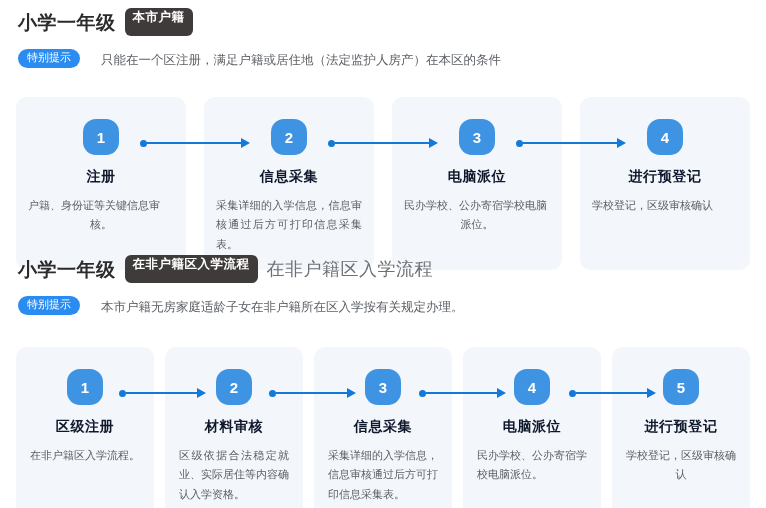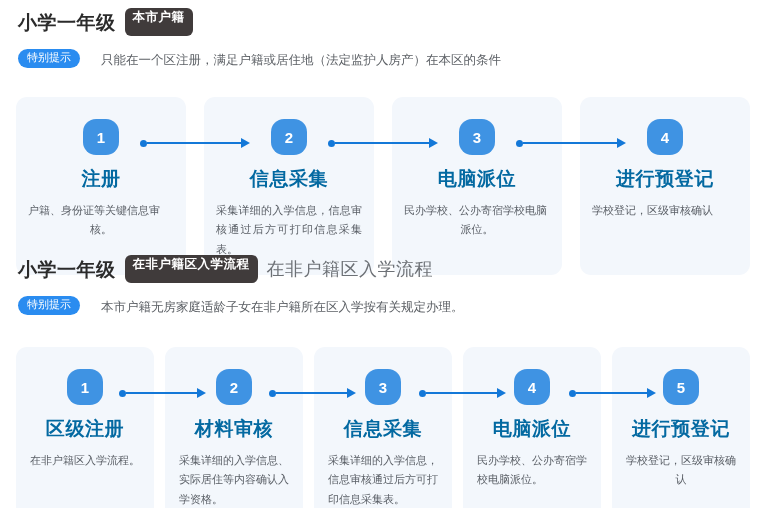--- a/index.html
+++ b/index.html
@@ -115,23 +115,23 @@
     font-size: 15px;
     font-weight: bold;
     display: flex;
     align-items: center;
     justify-content: center;
     margin: 0 auto;
     line-height: 1;
   }
   .step-title {
     margin-top: 14px;
-    font-size: 19px;
-    font-weight: bold;
-    color: #0369a1;
+    font-size: 14px;
+    font-weight: bold;
+    color: #0f172a;
     letter-spacing: 0.6px;
     line-height: 1;
   }
   .step-desc {
     margin-top: 13px;
     font-size: 11px;
     color: #5a5f66;
     line-height: 1.75;
     text-align: justify;
     text-align-last: left;
@@ -243,21 +243,21 @@
 
   <div class="flow five row2">
     <div class="card">
       <div class="bubble">1</div>
       <div class="step-title">区级注册</div>
       <div class="step-desc" style="text-align:center;text-align-last:center;">在非户籍区入学流程。</div>
     </div>
     <div class="card">
       <div class="bubble">2</div>
       <div class="step-title">材料审核</div>
-      <div class="step-desc">采集详细的入学信息、实际居住等内容确认入学资格。</div>
+      <div class="step-desc">区级依据合法稳定就业、实际居住等内容确认入学资格。</div>
     </div>
     <div class="card">
       <div class="bubble">3</div>
       <div class="step-title">信息采集</div>
       <div class="step-desc">采集详细的入学信息，信息审核通过后方可打印信息采集表。</div>
     </div>
     <div class="card">
       <div class="bubble">4</div>
       <div class="step-title">电脑派位</div>
       <div class="step-desc">民办学校、公办寄宿学校电脑派位。</div>

